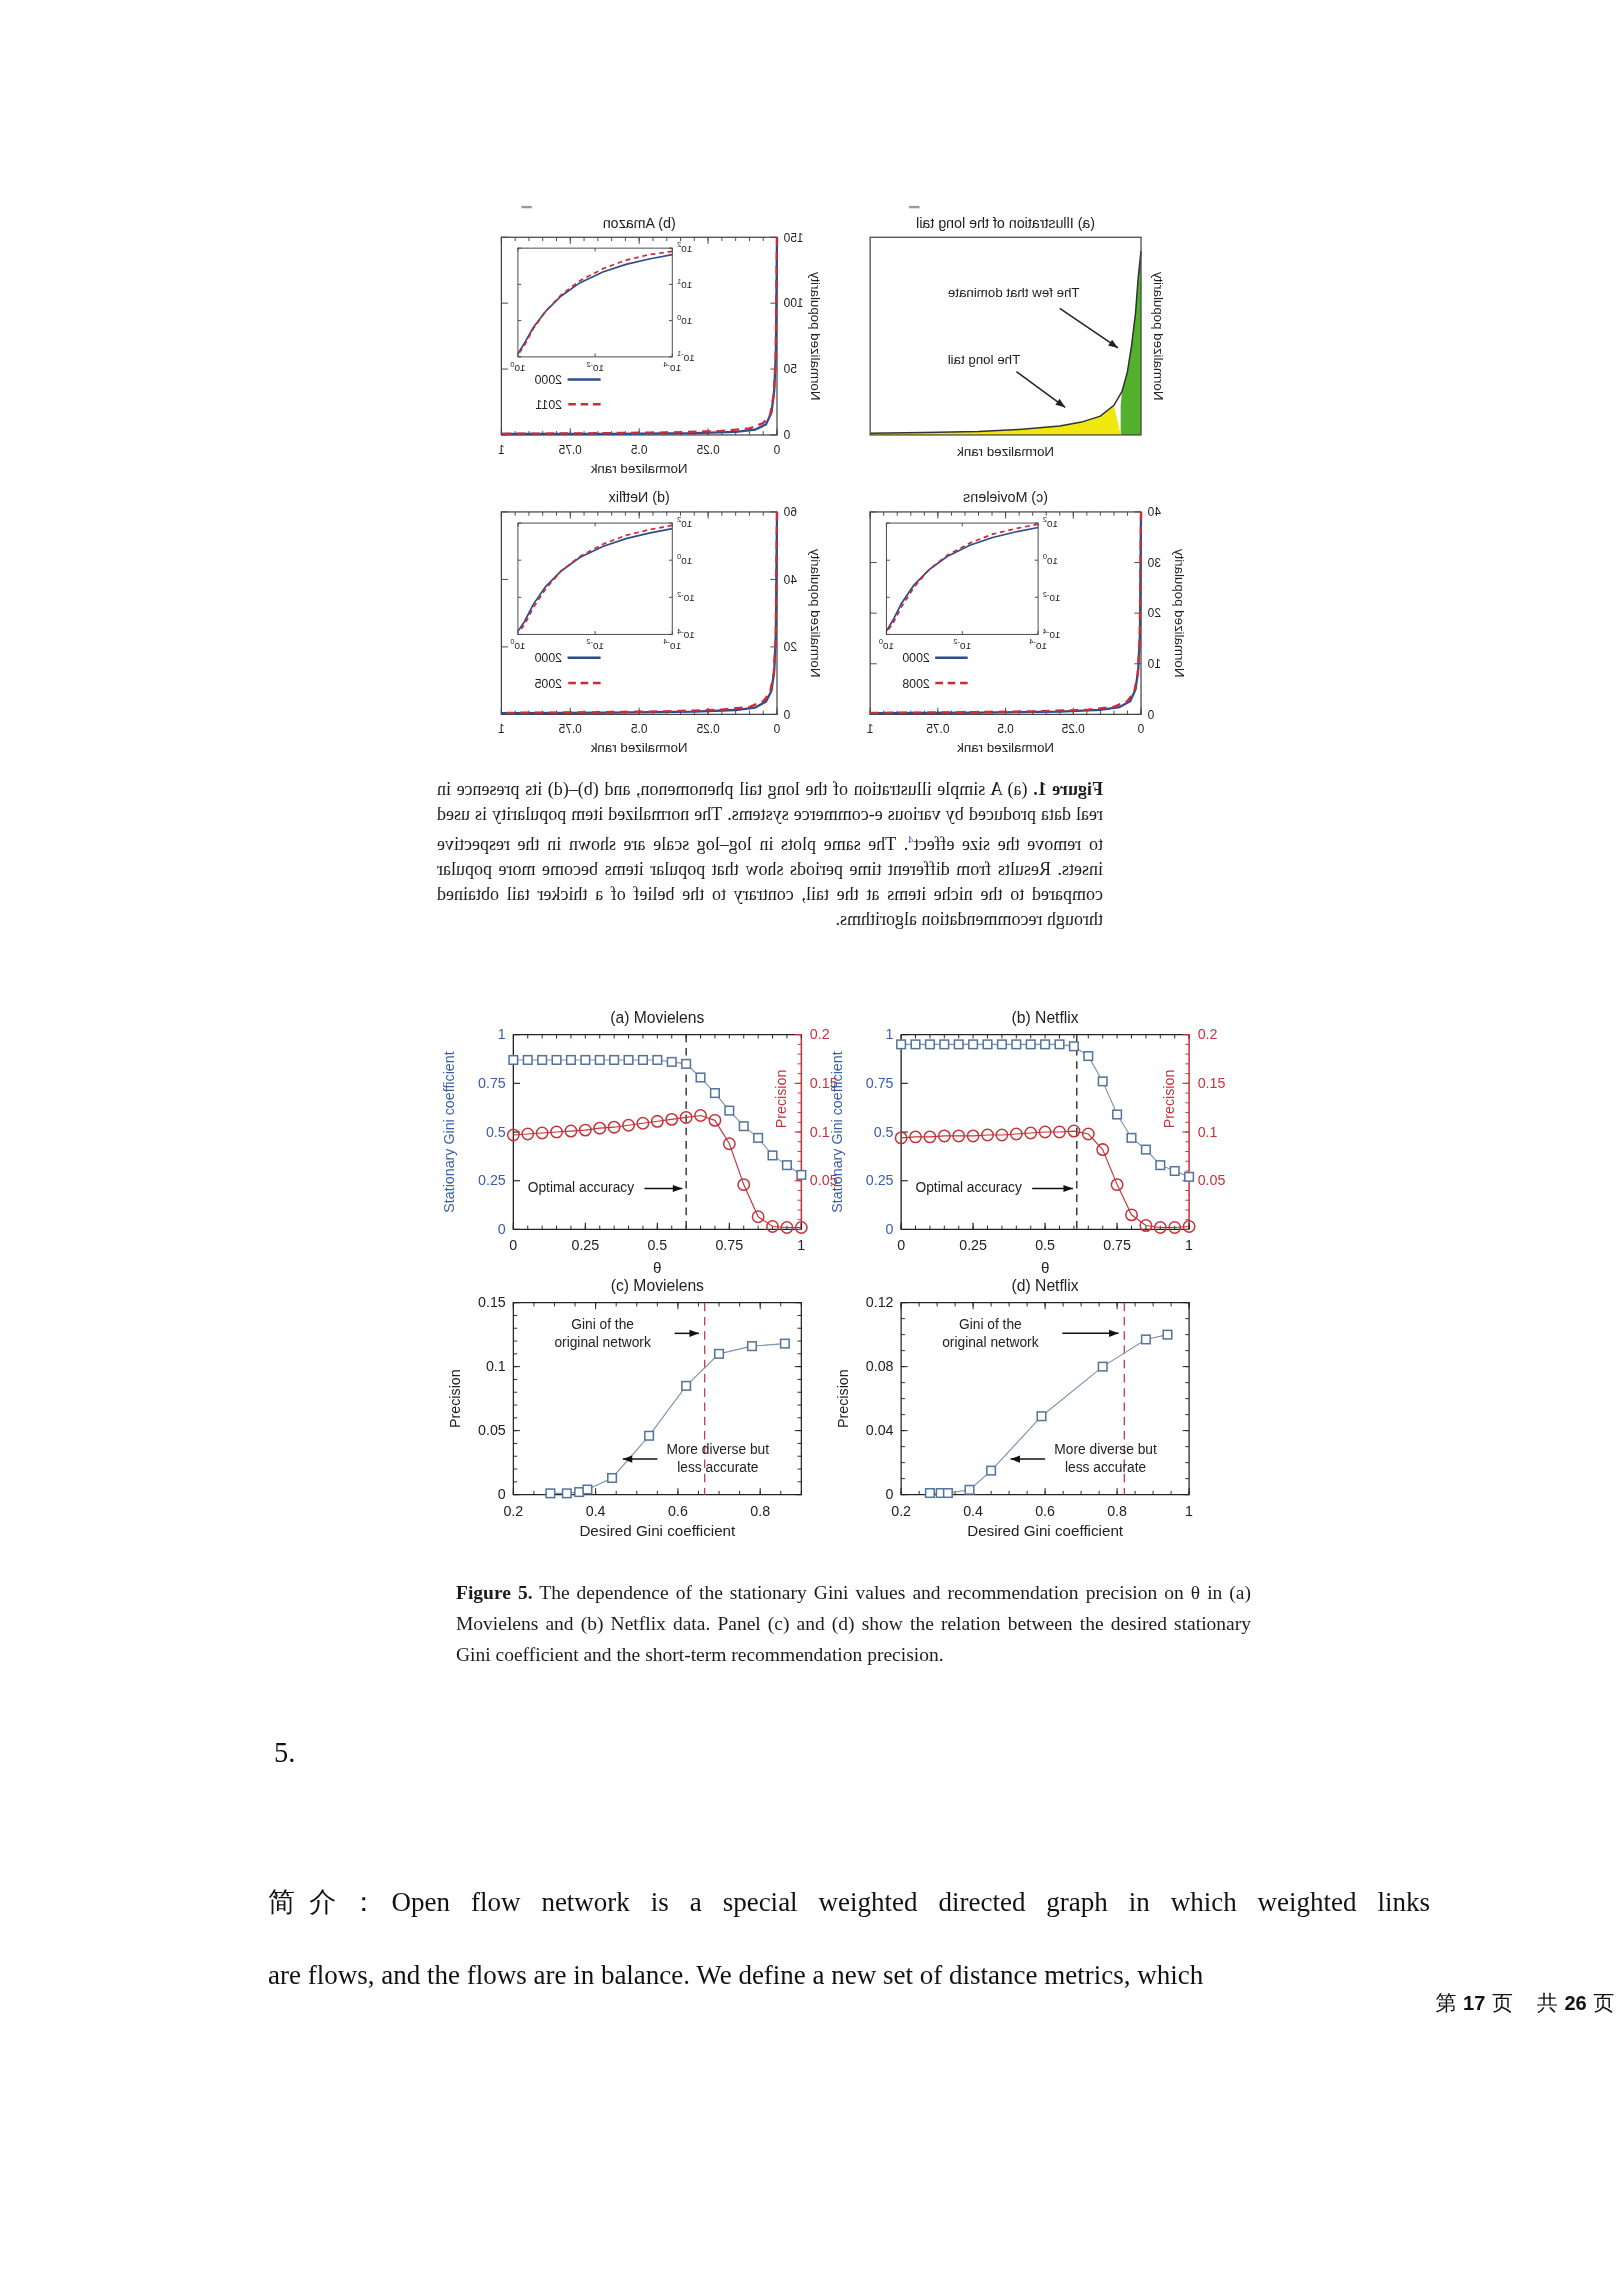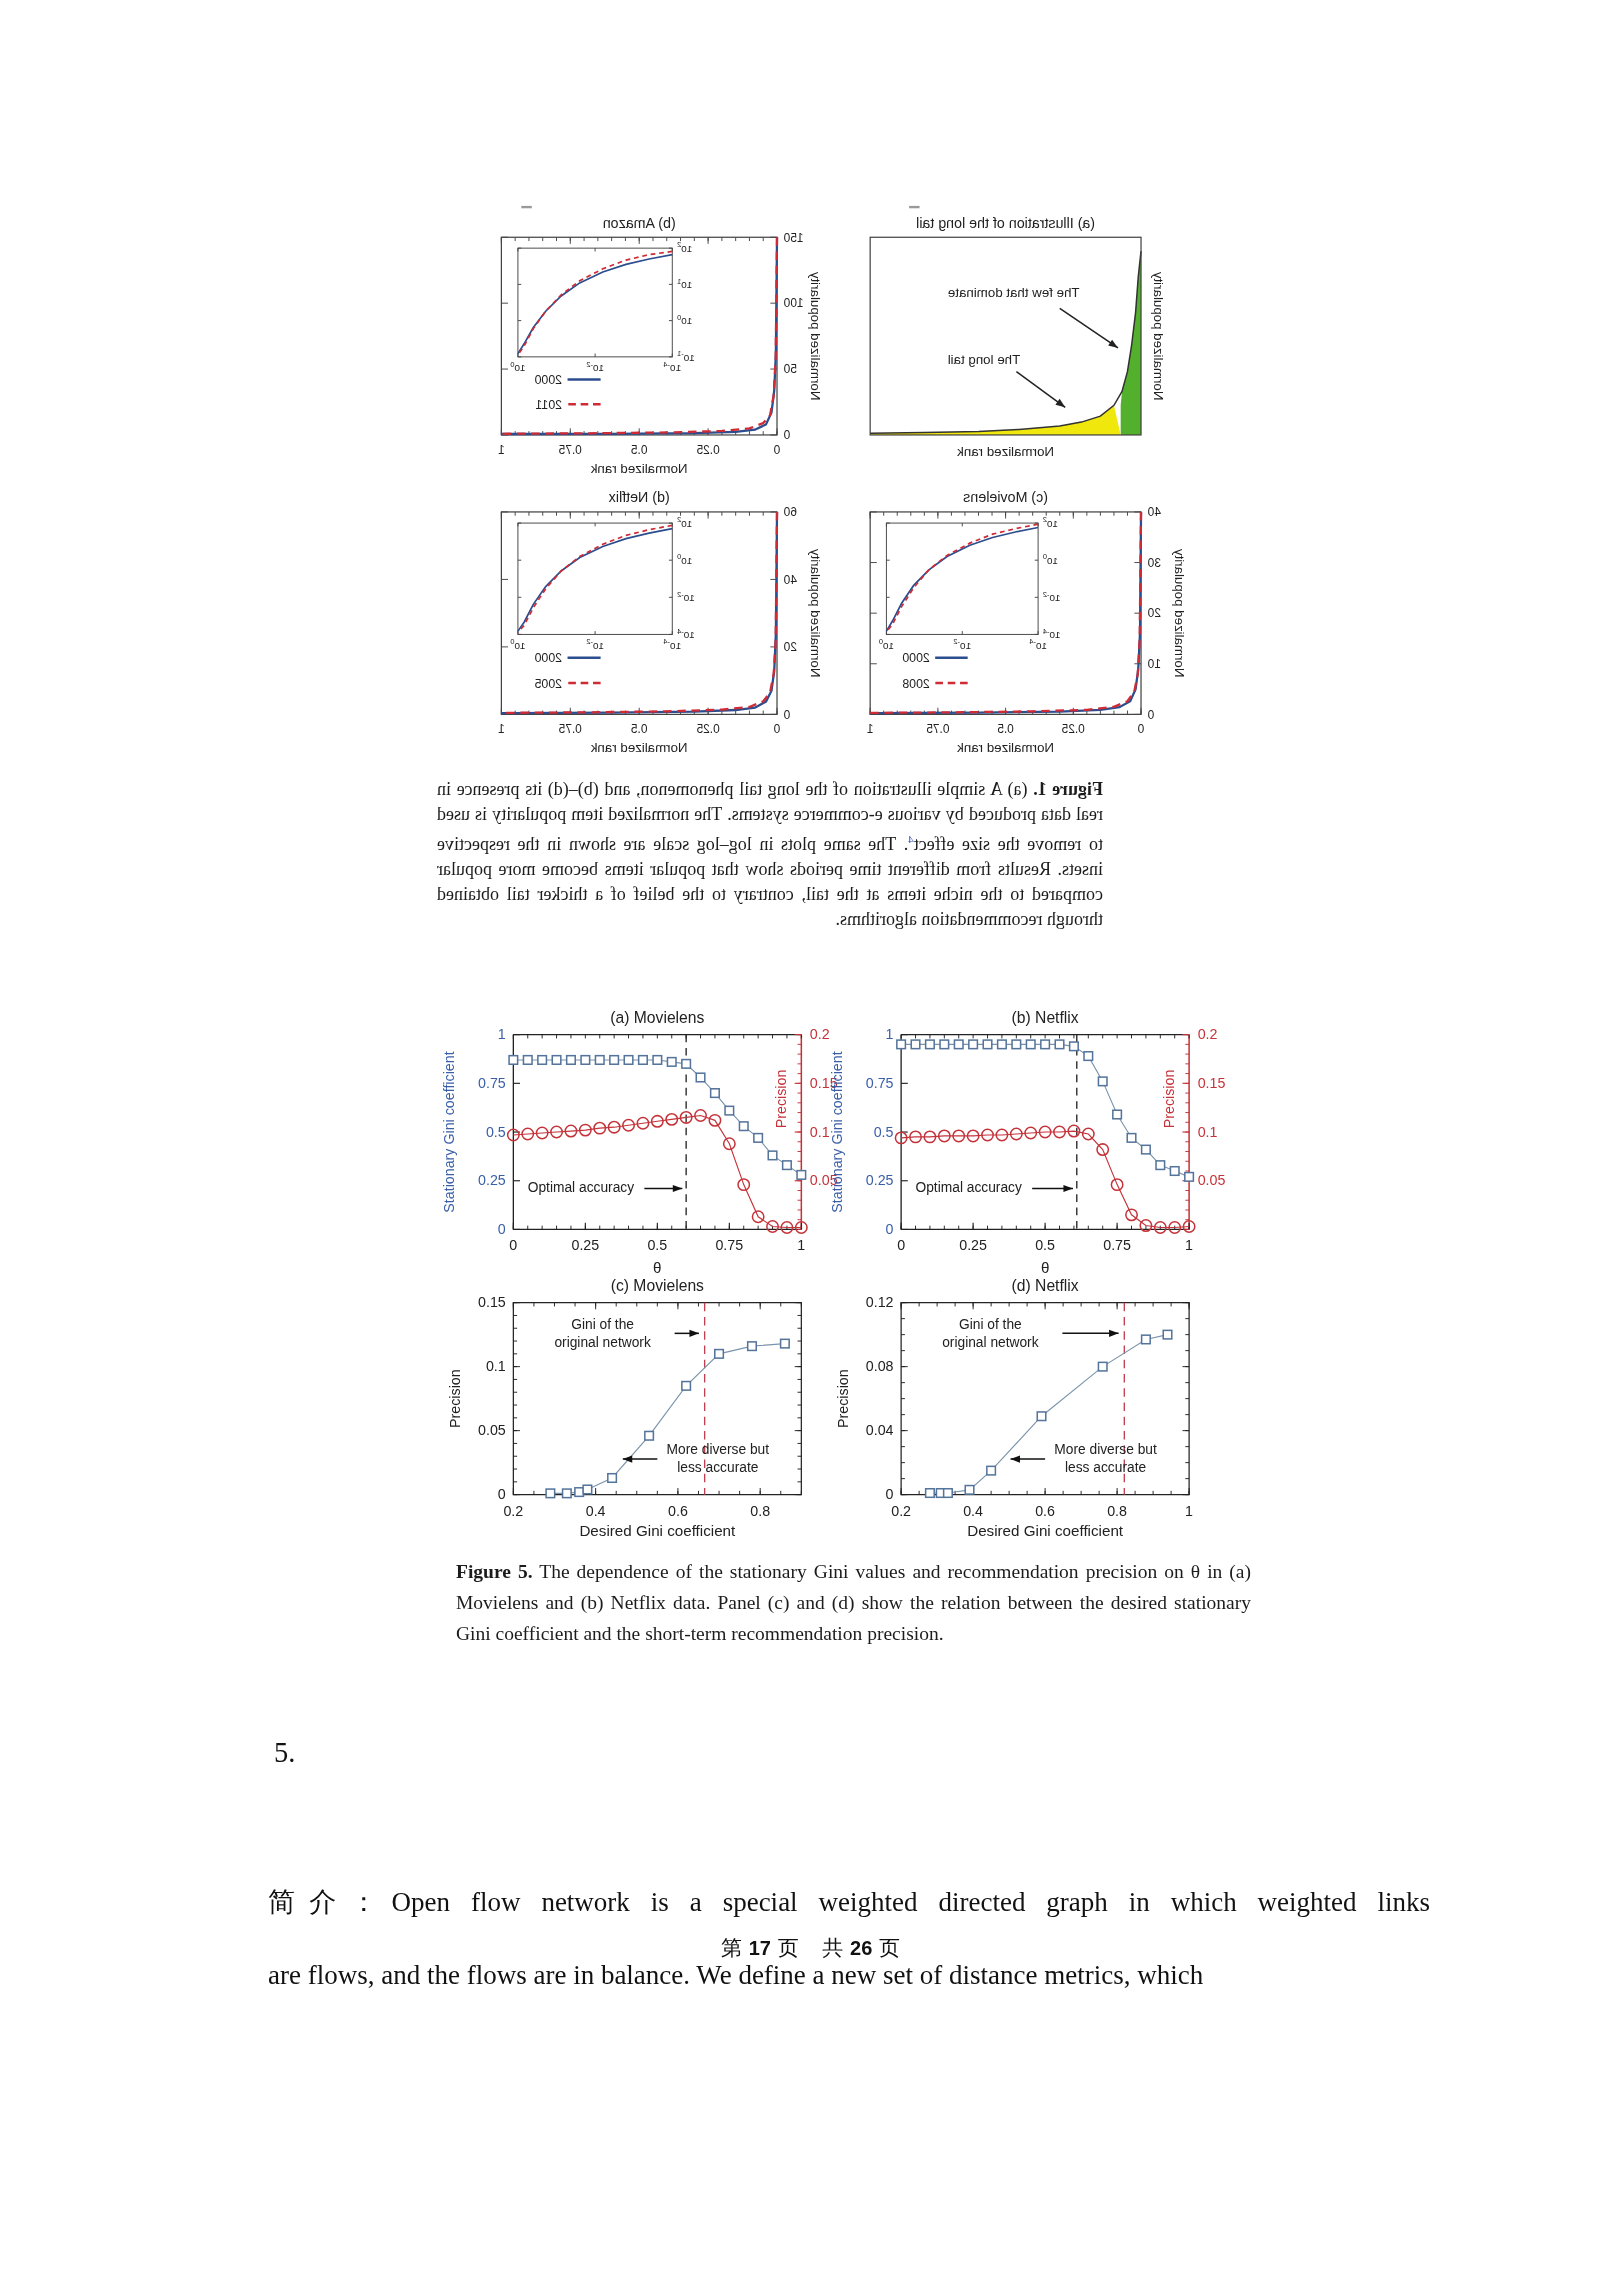--- a/index.html
+++ b/index.html
@@ -3,28 +3,28 @@
 <meta charset="utf-8">
 <style>
   html,body{margin:0;padding:0;background:#e8e8e8;}
   .page{position:relative;width:1621px;height:2291px;background:#ffffff;overflow:hidden;
         font-family:"Liberation Serif","DejaVu Serif",serif;color:#111;}
   .mirrored{transform:scaleX(-1);}
   .figblock{position:absolute;}
   svg text{font-family:"Liberation Sans","DejaVu Sans",sans-serif;}
   .caption{text-align:justify;color:#1c1c1c;}
   .fig1cap{margin:13.3px 0 0 81px;width:666px;font-size:18px;line-height:25px;}
-  .fig5cap{margin:7px 0 0 38px;width:795px;font-size:19.5px;line-height:31px;}
+  .fig5cap{margin:28px 0 0 38px;width:795px;font-size:19.5px;line-height:31px;}
   .caption .fig-label{font-weight:bold;}
   .caption sup{font-size:11.4px;color:#3355bb;}
   .ref{position:absolute;left:274px;top:1723px;width:1189px;font-size:28.5px;line-height:59px;display:flex;}
   .ref .num{width:46px;flex:0 0 auto;}
   .intro{position:absolute;left:268px;top:1866px;width:1162px;font-size:27px;line-height:73px;}
   .intro .l1{text-align:justify;text-align-last:justify;}
-  .footer{position:absolute;left:0;top:1934px;width:100%;text-align:center;font-size:21px;color:#111;}
+  .footer{position:absolute;left:0;top:1989px;width:100%;text-align:right;font-size:21px;color:#111;}
   .footer b{font-family:"Liberation Sans","DejaVu Sans",sans-serif;font-size:20px;}
   .footer span{margin:0 6.7px;}
 </style>
 </head>
 <body>
 
 <div class="page">
 
   <div class="figblock mirrored" style="left:428px;top:204px;width:756px;height:756px;">
     <svg id="fig1svg" width="756" height="556" viewBox="0 0 795 585">

